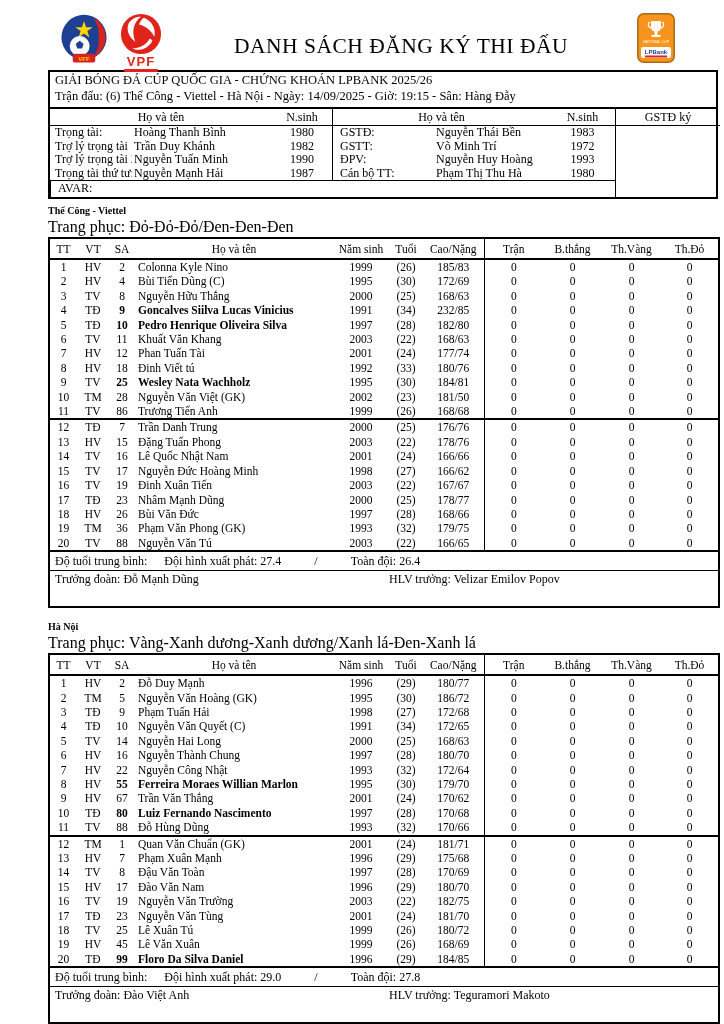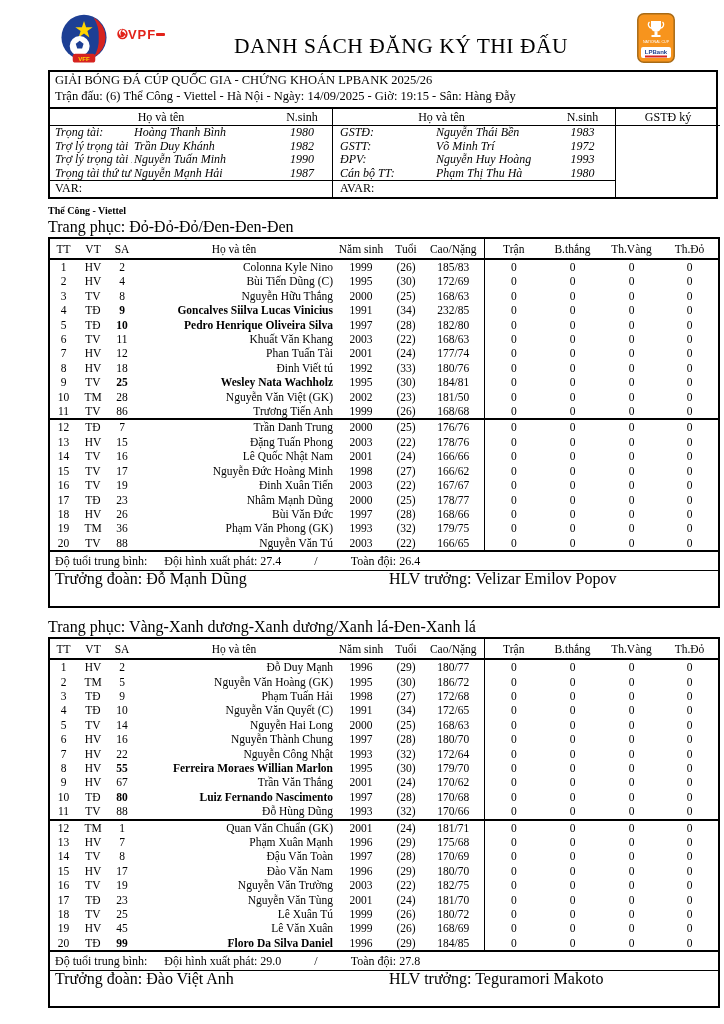--- a/index.html
+++ b/index.html
@@ -2,59 +2,59 @@
 <html lang="vi"><head>
 <meta charset="utf-8">
 <style>
   html,body{margin:0;padding:0;background:#fff;}
   body{width:724px;height:1024px;font-family:"Liberation Serif","DejaVu Serif",serif;color:#000;}
   .page{position:relative;width:724px;height:1024px;overflow:hidden;background:#fff;}
 
   
   .hdr{display:flex;align-items:flex-start;padding:13px 49px 0 58px;height:53px;}
   .logos{display:flex;gap:7px;align-items:flex-start;}
-  .vpf-block{display:flex;flex-direction:row;align-items:center;width:48px;}
+  .vpf-block{display:flex;flex-direction:column;align-items:center;width:48px;}
   .vpf-text{font-family:"Liberation Sans",sans-serif;font-weight:bold;color:#e2231a;font-size:13px;line-height:13px;letter-spacing:1px;}
   .vpf-strip{width:34px;height:3px;background:#e2231a;margin-top:1px;border-radius:1px;}
   .title{flex:1;text-align:center;font-size:21.5px;letter-spacing:.5px;padding-top:21px;white-space:nowrap;}
 
   
   .content{margin:4px 6px 0 48px;width:670px;}
 
   .infobox{border:2px solid #000;padding:1px 5px 3px;font-size:12.5px;line-height:15.5px;box-sizing:border-box;}
 
   
   .officials{position:relative;border:2px solid #000;margin-top:-2px;font-size:12px;box-sizing:border-box;}
   .orow{display:flex;box-sizing:border-box;}
   .orow>div{box-sizing:border-box;overflow:hidden;white-space:nowrap;}
   .o-hd{height:17px;line-height:16px;border-bottom:1px solid #000;width:670px;}
-  .o-data{height:13.5px;line-height:13.5px;width:565px;font-style:italic;}
+  .o-data{height:13.5px;line-height:13.5px;width:565px;}
   .o-var{height:17px;line-height:15px;border-top:1px solid #000;width:565px;}
   .hc{text-align:center;}
   .bl{border-left:1px solid #000;}
   .w222{width:222px}.w60{width:60px;text-align:center}.w218{width:218px}.w65{width:65px;text-align:center}.w105{width:105px}
   .w82{width:82px;padding-left:5px}.w140{width:140px;padding-left:2px}.w102{width:102px;padding-left:7px}.w116{width:116px;padding-left:2px}
   .w282{width:282px;padding-left:5px}.w283{width:283px;padding-left:7px}
   .gstd-col{position:absolute;left:565px;top:17px;bottom:0;width:105px;border-left:1px solid #000;}
 
   
   .team{margin-top:4px;}
   .team2{margin-top:11px;}
   .team-name{font-weight:bold;font-size:10px;line-height:16px;}
   .team-kit{font-size:16px;line-height:16px;margin-bottom:2px;}
 
   table.roster{width:670px;border-collapse:collapse;table-layout:fixed;border:2px solid #000;font-size:11.5px;}
   table.roster th{font-weight:normal;height:19px;border-bottom:2px solid #000;padding:0;text-align:center;overflow:hidden;white-space:nowrap;}
   table.roster td{height:14.4px;line-height:14.4px;padding:0;text-align:center;overflow:hidden;white-space:nowrap;}
-  table.roster td.c-name{text-align:right;padding-left:3px;margin-left:25px;}
+  table.roster td.c-name{text-align:left;padding-left:3px;margin-left:25px;}
   .c-hw{border-right:1px solid #000;}
   tbody.subs tr:first-child td{border-top:2px solid #000;}
   .b{font-weight:bold;}
   tr.avg td{border-top:2px solid #000;height:18px;line-height:18px;text-align:left;padding-left:5px;font-size:12px;}
-  tr.staff td{border-top:1px solid #000;height:34px;text-align:left;vertical-align:top;padding:1px 0 0 5px;font-size:16px;}
+  tr.staff td{border-top:1px solid #000;height:34px;text-align:left;vertical-align:top;padding:1px 0 0 5px;font-size:12px;}
   .ml14{margin-left:14px}.ml30{margin-left:30px}
   .staffrow{display:flex;}
   .staffrow .half{width:334px;}
 </style>
 </head>
 <body>
 
 <div class="page">
 
   <div class="hdr">
@@ -138,21 +138,20 @@
       </div>
       <div class="orow o-data">
         <div class="w82">Trọng tài thứ tư:</div>
         <div class="w140">Nguyễn Mạnh Hải</div>
         <div class="w60">1987</div>
         <div class="w102 bl">Cán bộ TT:</div>
         <div class="w116">Phạm Thị Thu Hà</div>
         <div class="w65">1980</div>
       </div>
       <div class="orow o-var">
-        <div class="w282">VAR:</div>
         <div class="w283 bl">AVAR:</div>
       </div>
       <div class="gstd-col"></div>
     </div>
 
     <div class="team">
       <div class="team-name">Thể Công - Viettel</div>
       <div class="team-kit">Trang phục: Đỏ-Đỏ-Đỏ/Đen-Đen-Đen</div>
       <table class="roster">
         <colgroup>
@@ -462,20 +461,21 @@
                 <span class="half"><span>Trưởng đoàn:</span> <span>Đỗ Mạnh Dũng</span></span>
                 <span><span>HLV trưởng:</span> <span>Velizar Emilov Popov</span></span>
               </div>
             </td>
           </tr>
         </tbody>
       </table>
     </div>
 
     <div class="team team2">
+      <div class="team-name">Hà Nội</div>
       <div class="team-kit">Trang phục: Vàng-Xanh dương-Xanh dương/Xanh lá-Đen-Xanh lá</div>
       <table class="roster">
         <colgroup>
           <col style="width:28px">
             <col style="width:32px">
             <col style="width:26px">
             <col style="width:198px">
           <col style="width:56px">
             <col style="width:34px">
             <col style="width:61px">

